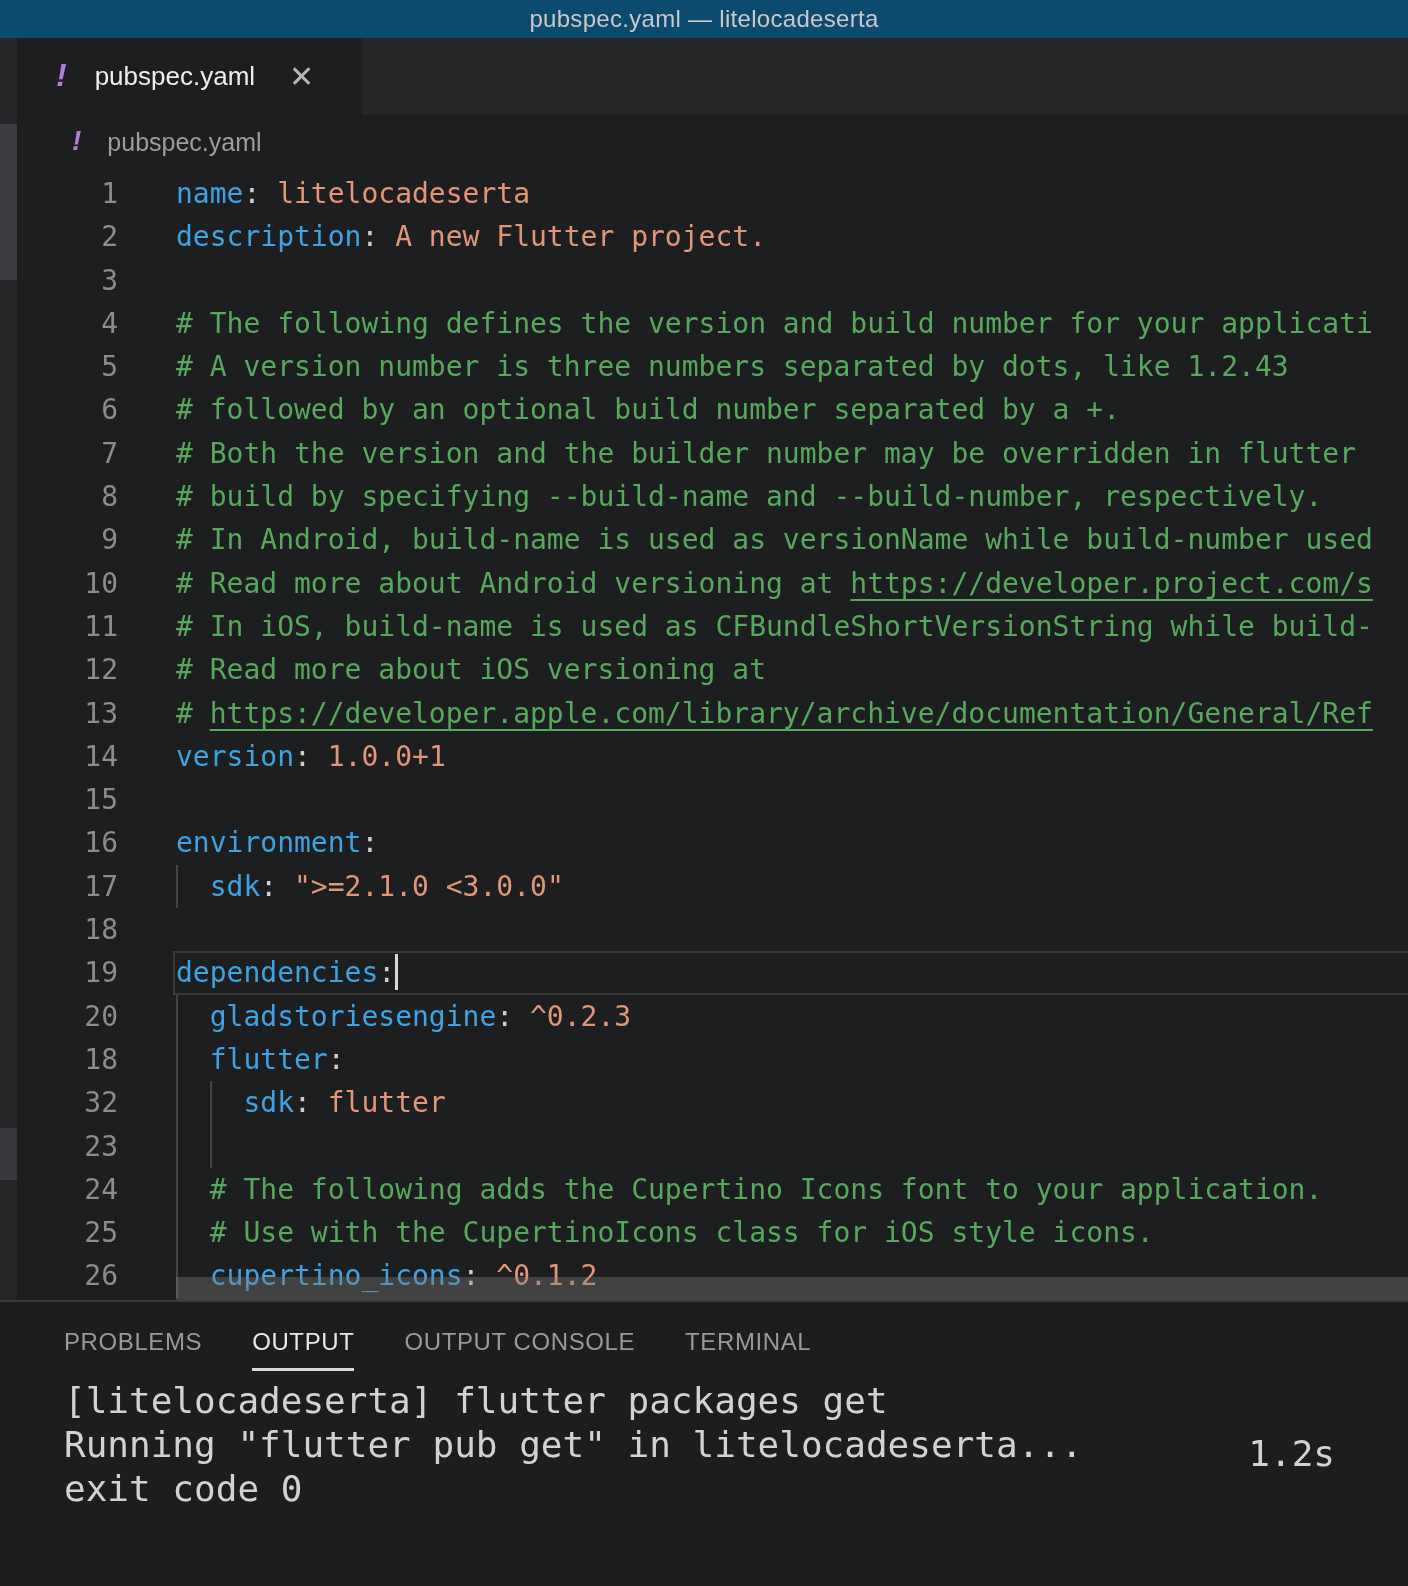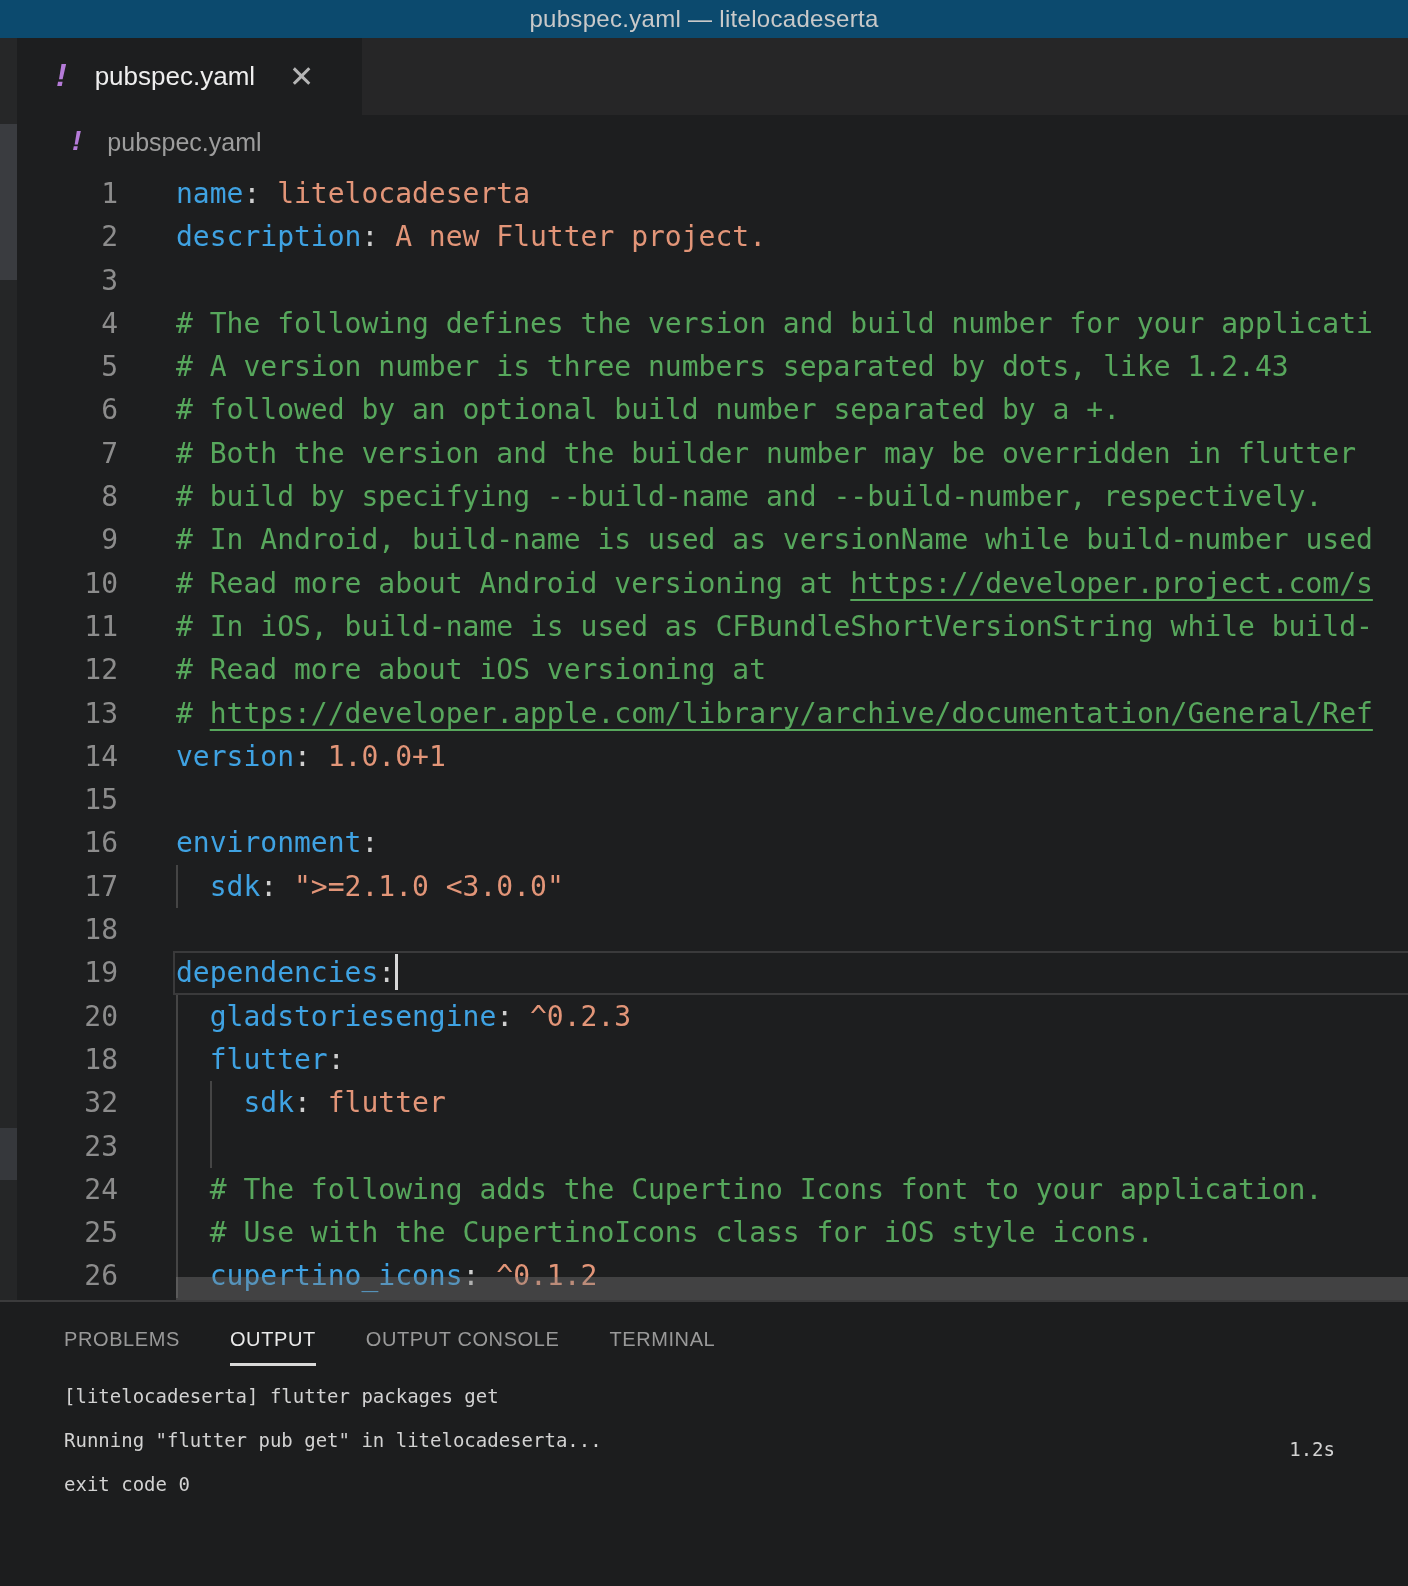--- a/index.html
+++ b/index.html
@@ -42,23 +42,23 @@
 
   
   .sliver { position:absolute; left:0; top:38px; width:17px; height:1262px; background:#252627; z-index:5; }
   .sliver .s-top { position:absolute; left:0; top:0; width:17px; height:86px; background:#262728; }
   .sliver .s-b1 { position:absolute; left:0; top:86px; width:17px; height:156px; background:#3a3c40; }
   .sliver .s-b2 { position:absolute; left:0; top:1090px; width:17px; height:52px; background:#36383c; }
 
   
   .panel { height:286px; background:#1c1d1e; border-top:2px solid #3b3b3c; padding-left:64px; position:relative; }
   .panel-tabs { display:flex; gap:50px; padding-top:26px; }
-  .panel-tab { font-size:20px; letter-spacing:0.6px; color:#999999; padding-bottom:12px; cursor:pointer; }
+  .panel-tab { font-size:24px; letter-spacing:0.6px; color:#999999; padding-bottom:12px; cursor:pointer; }
   .panel-tab.active { color:#e9e9e9; border-bottom:3px solid #d9d9d9; }
-  .output { margin-top:8px; font-family:"DejaVu Sans Mono", monospace; font-size:19px; color:#d2d2d2; line-height:44px; }
+  .output { margin-top:8px; font-family:"DejaVu Sans Mono", monospace; font-size:36px; color:#d2d2d2; line-height:44px; }
   .output-row { position:relative; white-space:pre; }
   .output-time { position:absolute; right:73px; top:9px;text-align:right; }
 </style>
 </head>
 <body>
 
 <div class="titlebar">
   <span class="titlebar-text">pubspec.yaml — litelocadeserta</span>
 </div>
 

